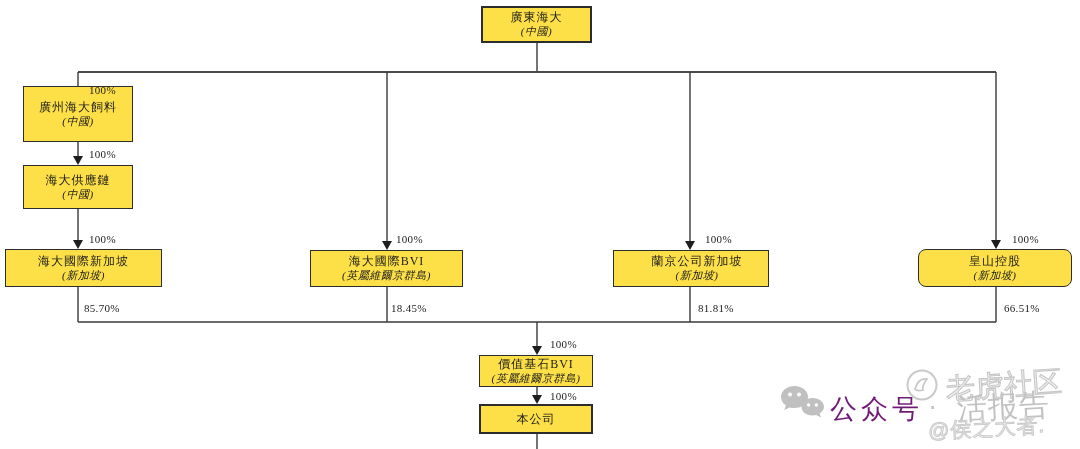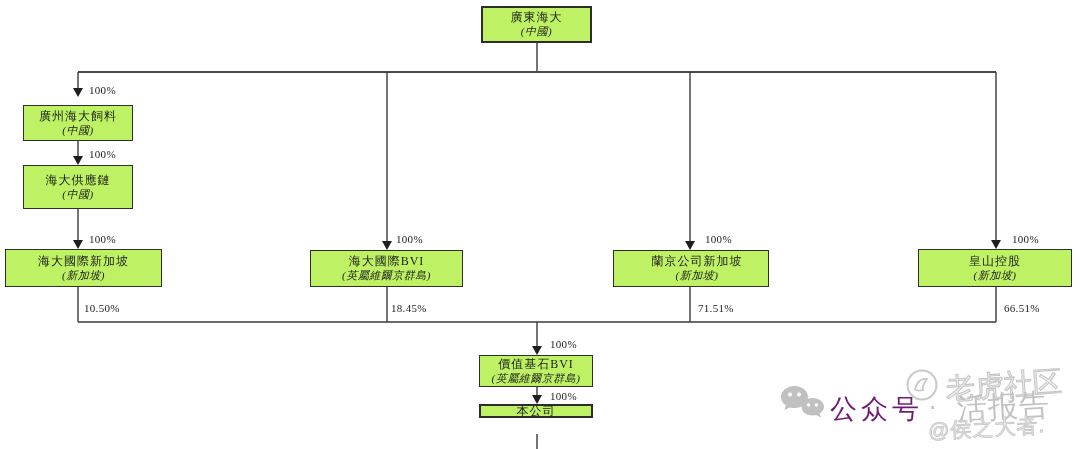--- a/index.html
+++ b/index.html
@@ -2,21 +2,21 @@
 <html><head>
 <meta charset="utf-8">
 <style>
   html,body { margin:0; padding:0; background:#ffffff; }
   .stage {
     position:relative; width:1080px; height:449px; background:#ffffff;
     overflow:hidden; font-family:"Liberation Serif","DejaVu Serif",serif;
   }
   svg.lines { position:absolute; left:0; top:0; width:1080px; height:449px; }
   .node {
-    position:absolute; background:#bef264; border:1.4px solid #2d2d2d;
+    position:absolute; background:#fde047; border:1.4px solid #2d2d2d;
     box-sizing:border-box; display:flex; flex-direction:column;
     align-items:center; justify-content:center; text-align:center;
     line-height:1.25; z-index:2;
   }
   .node.thick { border-width:2px; }
   .node .nm  { font-size:12px; color:#1c1c1c; letter-spacing:1px; white-space:nowrap; }
   .node .loc { font-size:11px; font-style:italic; color:#1c1c1c; letter-spacing:0.5px; white-space:nowrap; }
   .pct {
     position:absolute; font-size:11px; color:#1c1c1c; z-index:2;
     letter-spacing:0.3px; white-space:nowrap;
@@ -78,21 +78,21 @@
       <polygon points="532,346 542,346 537,355"></polygon>
       <polygon points="532,395 542,395 537,404"></polygon>
     </g>
   </svg>
 
   <div class="node thick" style="left:481px;top:6px;width:111px;height:37px;">
     <div class="nm">廣東海大</div>
     <div class="loc">(中國)</div>
   </div>
 
-  <div class="node" style="left:23px;top:105px;width:110px;height:36px;">
+  <div class="node" style="left:23px;top:86px;width:110px;height:56px;">
     <div class="nm">廣州海大飼料</div>
     <div class="loc">(中國)</div>
   </div>
 
   <div class="node" style="left:23px;top:165px;width:110px;height:44px;">
     <div class="nm">海大供應鏈</div>
     <div class="loc">(中國)</div>
   </div>
 
   <div class="node" style="left:5px;top:249px;width:157px;height:38px;align-items:center;">
@@ -103,43 +103,43 @@
   <div class="node" style="left:310px;top:250px;width:153px;height:37px;">
     <div class="nm">海大國際BVI</div>
     <div class="loc">(英屬維爾京群島)</div>
   </div>
 
   <div class="node" style="left:613px;top:250px;width:156px;height:37px;padding-left:12px;">
     <div class="nm">蘭京公司新加坡</div>
     <div class="loc">(新加坡)</div>
   </div>
 
-  <div class="node" style="left:918px;top:249px;width:154px;height:38px;">
+  <div class="node" style="left:918px;top:249px;width:154px;height:38px;border-radius:8px;">
     <div class="nm">皇山控股</div>
     <div class="loc">(新加坡)</div>
   </div>
 
   <div class="node" style="left:479px;top:355px;width:114px;height:32px;justify-content:flex-end;">
     <div class="nm">價值基石BVI</div>
     <div class="loc">(英屬維爾京群島)</div>
   </div>
 
-  <div class="node thick" style="left:479px;top:404px;width:114px;height:14px;">
+  <div class="node thick" style="left:479px;top:404px;width:114px;height:30px;">
     <div class="nm">本公司</div>
   </div>
 
   <div class="pct" style="left:89px;top:84px;">100%</div>
   <div class="pct" style="left:89px;top:148px;">100%</div>
   <div class="pct" style="left:89px;top:233px;">100%</div>
   <div class="pct" style="left:396px;top:233px;">100%</div>
   <div class="pct" style="left:705px;top:233px;">100%</div>
   <div class="pct" style="left:1012px;top:233px;">100%</div>
-  <div class="pct" style="left:84px;top:302px;">10.50%</div>
+  <div class="pct" style="left:84px;top:302px;">85.70%</div>
   <div class="pct" style="left:391px;top:302px;text-align:right;">18.45%</div>
-  <div class="pct" style="left:698px;top:302px;">71.51%</div>
+  <div class="pct" style="left:698px;top:302px;">81.81%</div>
   <div class="pct" style="left:1004px;top:302px;">66.51%</div>
   <div class="pct" style="left:550px;top:338px;">100%</div>
   <div class="pct" style="left:550px;top:390px;">100%</div>
 
   <div class="wm" style="left:0;top:0;width:1080px;height:449px;">
     <svg style="position:absolute;left:780px;top:385px;" width="46" height="36" viewBox="0 0 46 36">
       <g fill="#c0c0c0">
         <path d="M14.5 1 C6.5 1 1 6 1 12 C1 15.6 2.9 18.4 5.8 20.3 L4.4 25 L9.6 22.4 C11.1 22.8 12.8 23 14.5 23 C22.5 23 28 18 28 12 C28 6 22.5 1 14.5 1 Z"></path>
         <path d="M32.5 13 C26 13 21.5 17 21.5 21.8 C21.5 26.6 26 30.6 32.5 30.6 C33.8 30.6 35.1 30.4 36.3 30.1 L41 32.5 L39.7 28.4 C42.2 26.8 44 24.5 44 21.8 C44 17 39 13 32.5 13 Z"></path>
       </g>

